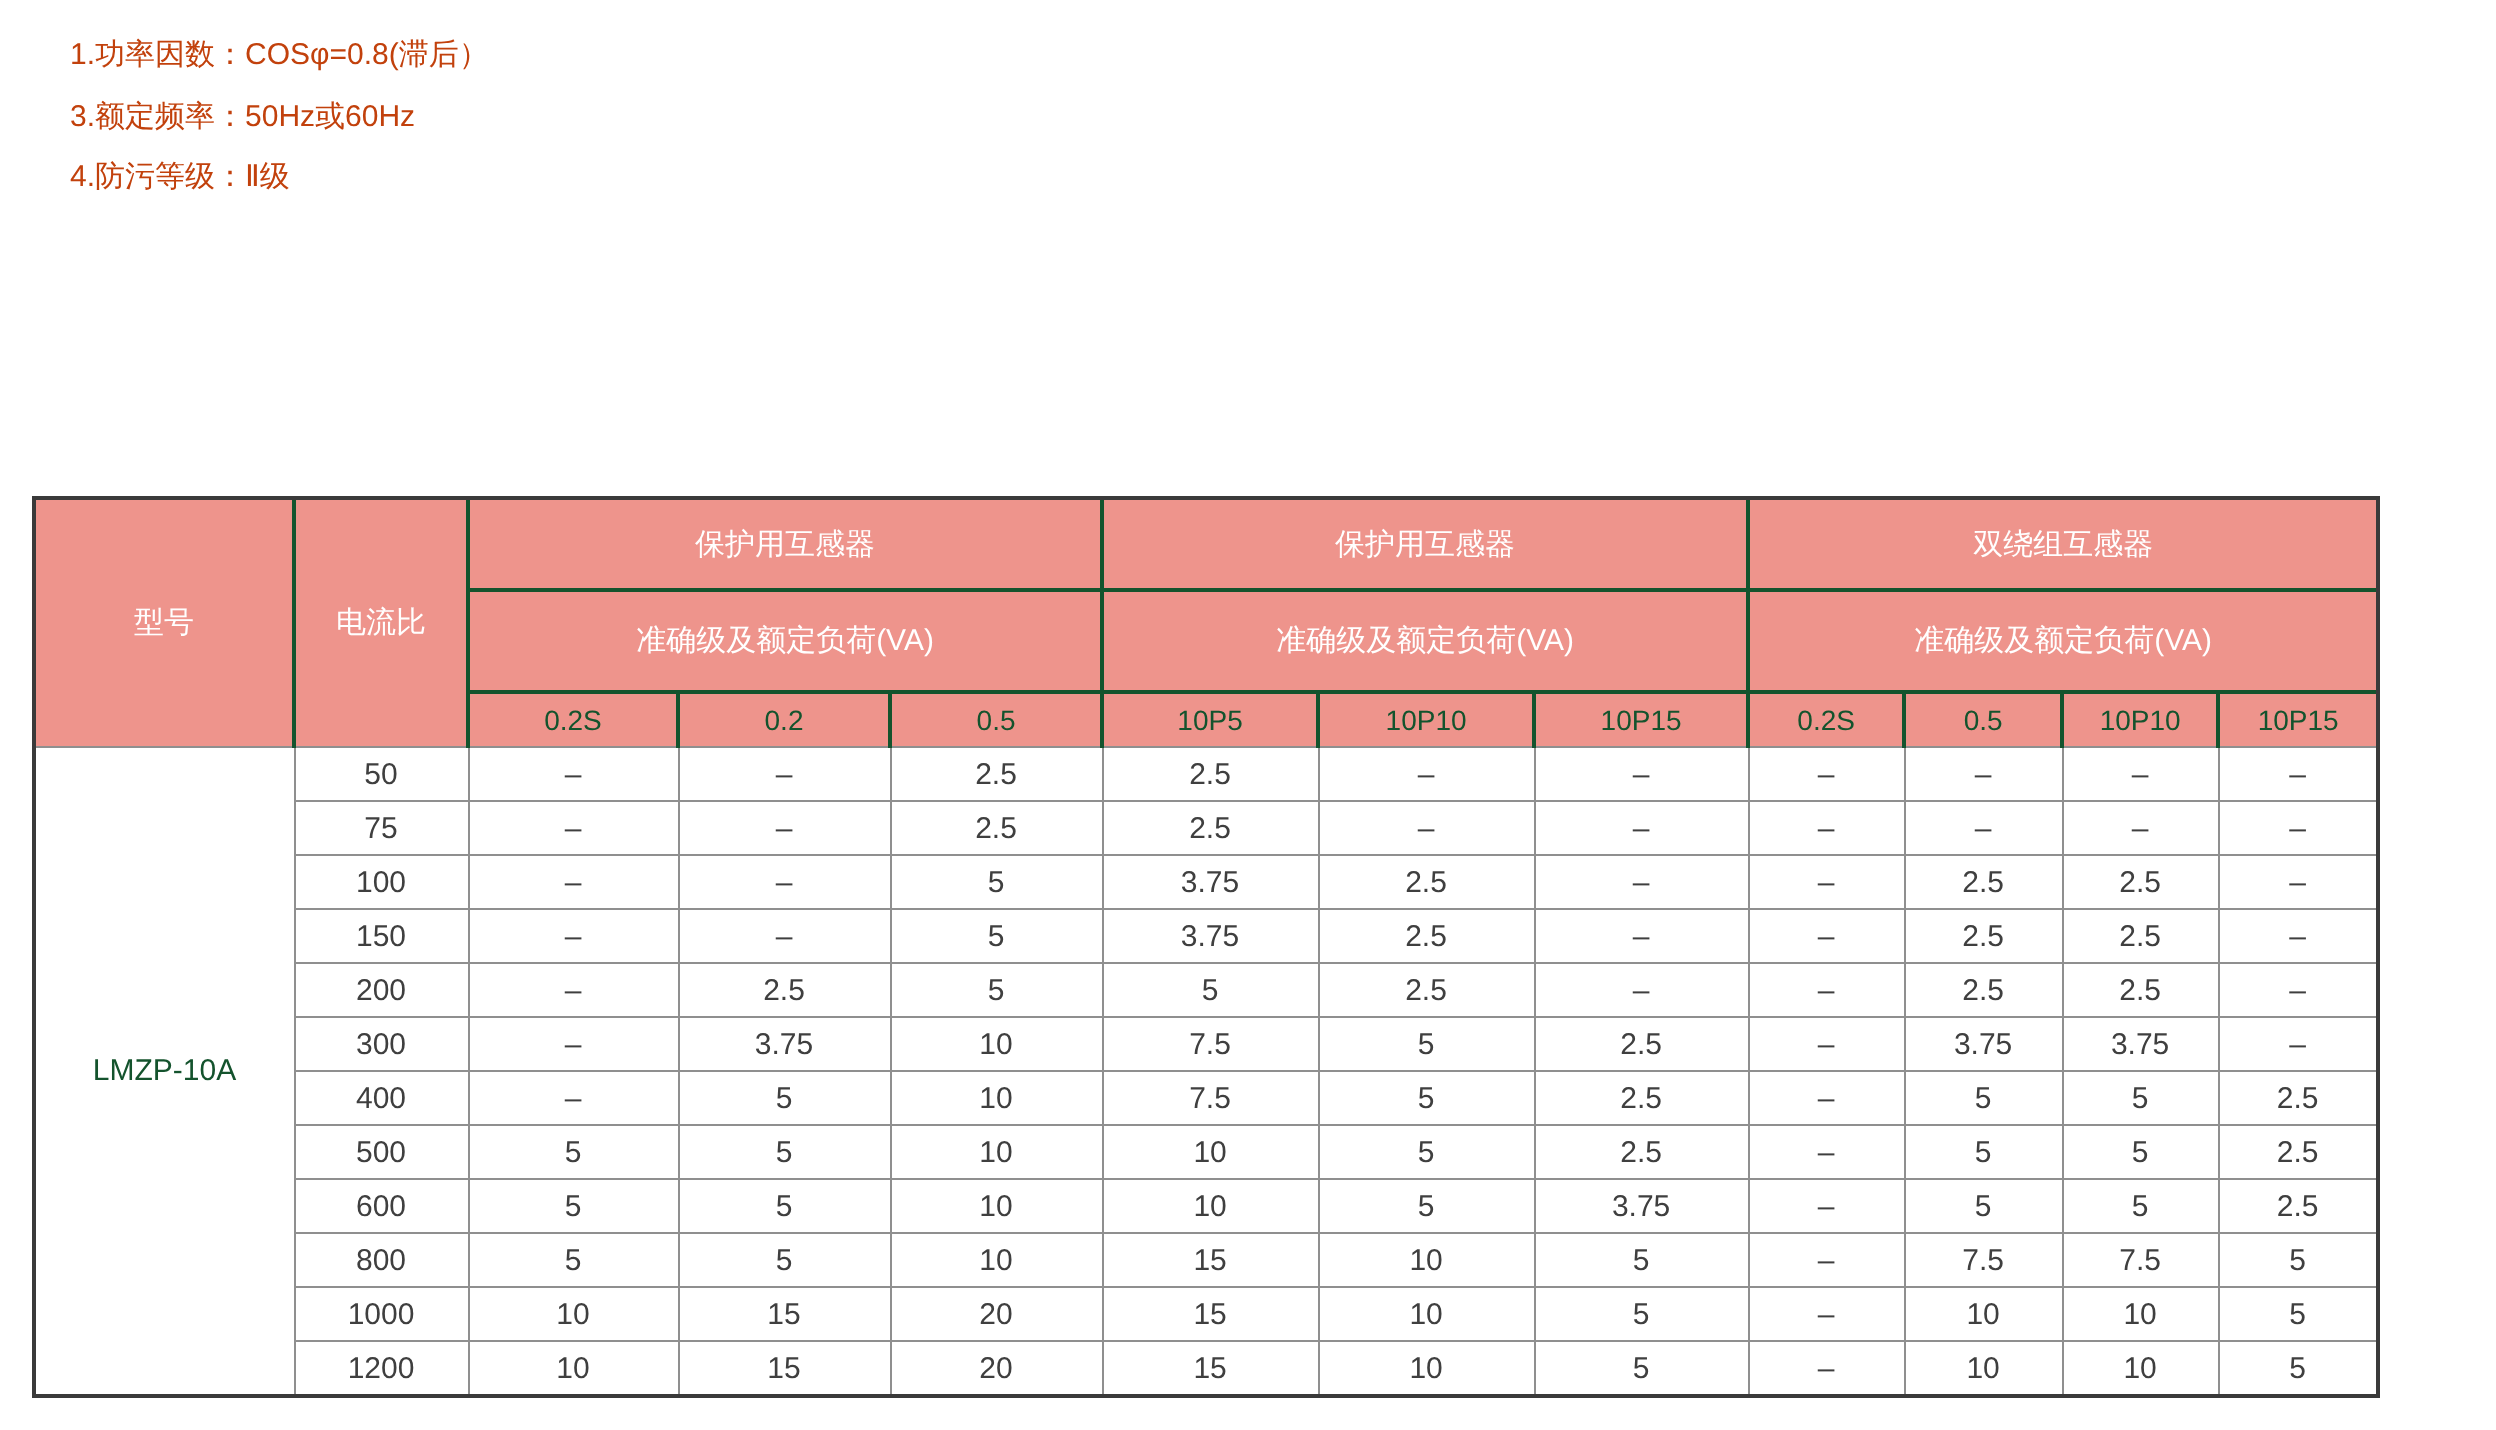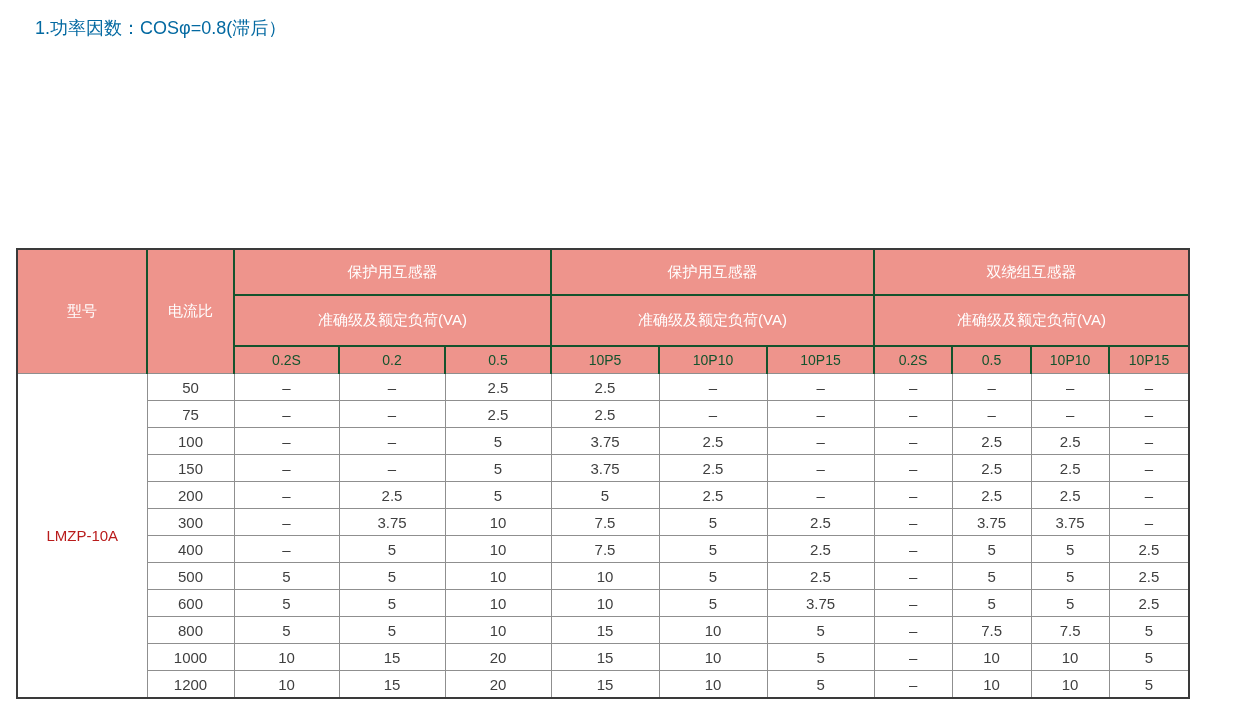--- a/index.html
+++ b/index.html
@@ -14,24 +14,24 @@
     height: 715px;
     background: #ffffff;
     overflow: hidden;
   }
   .notes {
     position: absolute;
     left: 35px;
     top: 13px;
   }
   .note-line {
-    font-size: 18px;
+    font-size: 15px;
     line-height: 30.5px;
     height: 30.5px;
-    color: #0369a1;
+    color: #c2410c;
     white-space: pre;
   }
   .table-wrap {
     position: absolute;
     left: 16px;
     top: 248px;
     border: 2px solid #3a3a3a;
   }
   table.spec {
     border-collapse: collapse;
@@ -60,36 +60,38 @@
     font-size: 14px;
   }
   
   tbody td {
     border: 1px solid #8f8f8f;
     color: #3f3f3f;
     font-size: 15px;
     height: 26px;
     background: #ffffff;
   }
-  td.model-cell { color: #b91c1c; font-size: 15px; }
+  td.model-cell { color: #14532d; font-size: 15px; }
   
   .no-t { border-top: none !important; }
   .no-l { border-left: none !important; }
   .no-r { border-right: none !important; }
   .no-b { border-bottom: none !important; }
   
   .hdr-b { border-bottom: 1px solid #8f8f8f !important; margin-left: 18px; }
 </style>
 </head>
 <body>
 
 <div class="page">
 
   <div class="notes">
     <div class="note-line">1.功率因数：COSφ=0.8(滞后）</div>
+    <div class="note-line">3.额定频率：50Hz或60Hz</div>
+    <div class="note-line">4.防污等级：Ⅱ级</div>
   </div>
 
   <div class="table-wrap">
     <table class="spec">
       <colgroup>
         <col style="width:129px">
           <col style="width:87px">
         <col style="width:105px">
           <col style="width:106px">
           <col style="width:106px">

